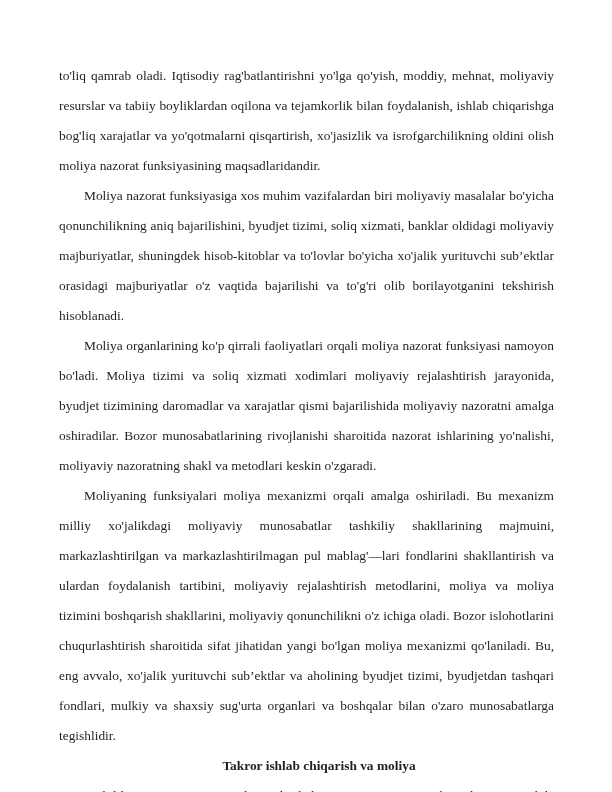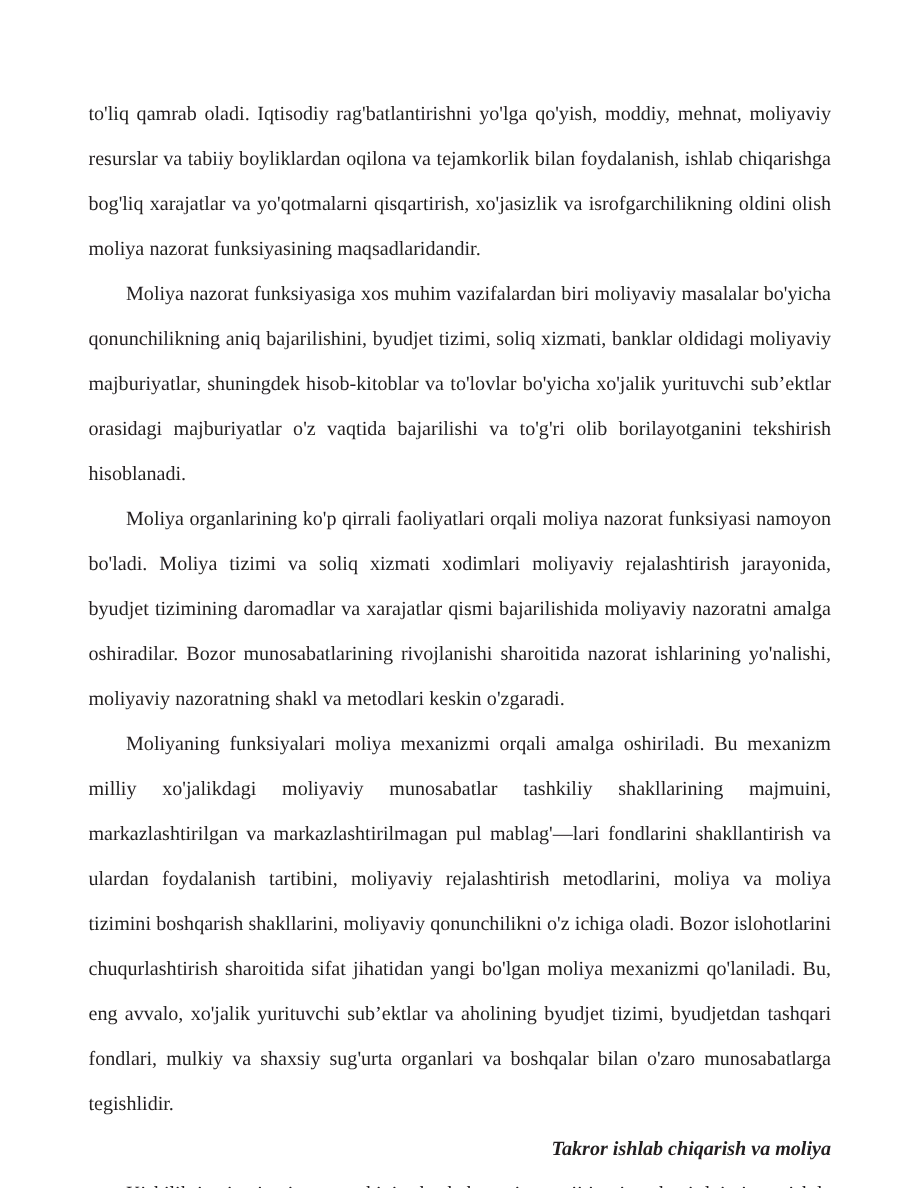--- a/index.html
+++ b/index.html
@@ -44,23 +44,22 @@
   }
   p.para.last {
     text-align: justify;
   }
   h3.subheading {
     margin: 0;
     padding: 0;
     font-size: 13.4px;
     line-height: 30px;
     font-weight: bold;
-    font-style: italic;
     text-indent: 25px;
-    text-align: right;
+    text-align: center;
   }
 </style>
 </head>
 <body>
 
 <div id="page">
   <div id="text-column">
 
     <p class="para continuation">to'liq qamrab oladi. Iqtisodiy rag'batlantirishni yo'lga qo'yish, moddiy, mehnat, moliyaviy resurslar va tabiiy boyliklardan oqilona va tejamkorlik bilan foydalanish, ishlab chiqarishga bog'liq xarajatlar va yo'qotmalarni qisqartirish, xo'jasizlik va isrofgarchilikning oldini olish moliya nazorat funksiyasining maqsadlaridandir.</p>
 

